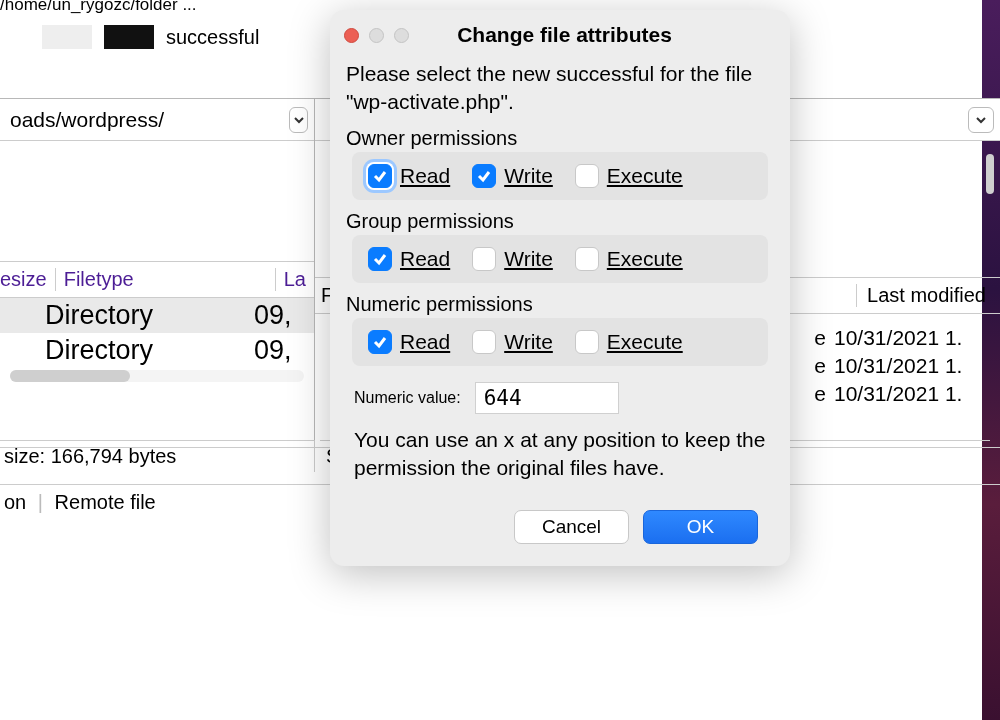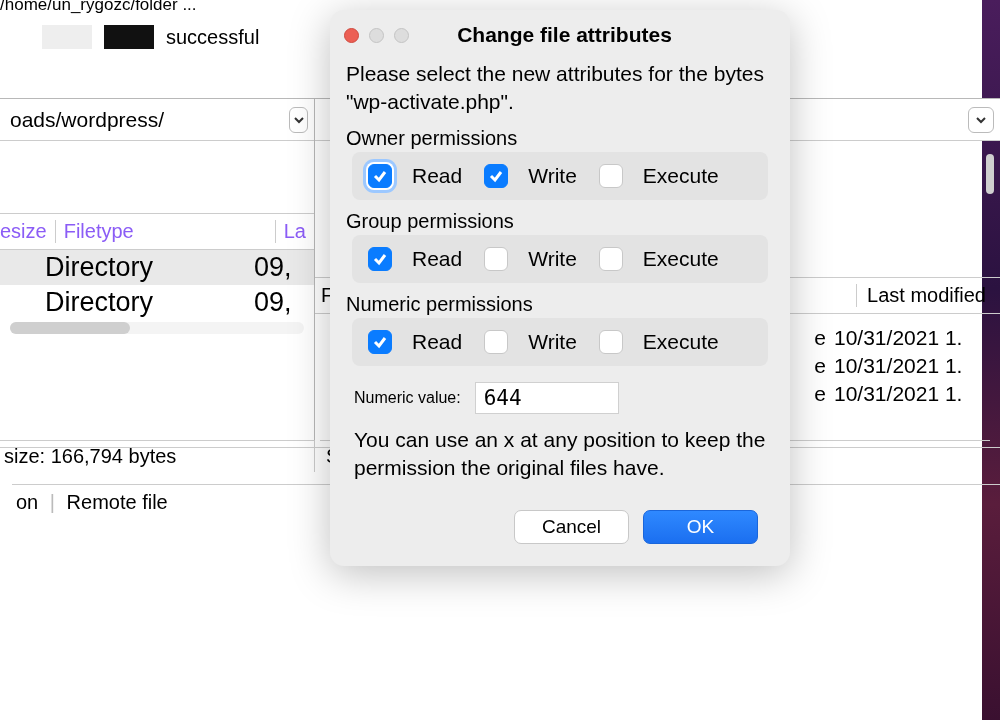--- a/index.html
+++ b/index.html
@@ -77,27 +77,27 @@
       border-radius: 6px;
       display: flex;
       align-items: center;
       justify-content: center;
       margin-left: 4px;
       background: #fff;
     }
     .pane-addr .chev svg { width: 12px; height: 12px; }
     .pane-columns {
       display: flex;
-      margin-top: 72px;
+      margin-top: 120px;
       border-top: 1px solid #ccc;
       border-bottom: 1px solid #ccc;
       background: #fff;
       padding: 6px 0;
       font-size: 20px;
-      color: #8b5cf6;
+      color: #4c1d95;
     }
     .pane-columns .col { border-left: 1px solid #ccc; padding: 0 8px; }
     .pane-columns .col:first-child { border-left: none; }
     .pane-left .pane-columns .col.size { padding-left: 0; border:none; }
     .pane-left .pane-columns .col.ft { flex: 1; }
     .pane-left .pane-columns .col.last { }
     .pane-rows .row {
       display: flex;
       padding: 2px 0 2px 45px;
       font-size: 27px;
@@ -139,21 +139,21 @@
       padding: 2px 6px;
     }
     .pane-right-rows .rrow .letter {
       width: 40px; text-align: right; padding-right: 8px;
     }
     .pane-right-rows .rrow .date {
       width: 160px;
     }
     .bg-status {
       position: absolute;
-      top: 484px; left: 12px;
+      top: 484px; left: 0;
       right: 0;
       border-top: 1px solid #ccc;
       padding: 6px 4px;
       font-size: 20px;
     }
     .bg-status .sep { color: #bbb; margin: 0 6px; }
 
     
     .pane-right .header-row {
       margin-top: 136px;
@@ -238,22 +238,23 @@
       border-radius: 8px;
       margin: 0 6px 10px 6px;
       padding: 12px 16px;
       display: flex;
       gap: 22px;
       align-items: center;
     }
     .cbwrap {
       display: flex;
       align-items: center;
-      gap: 20px;
-      font-size: 21px;
+      gap: 8px;
+      font-size: 21px;
+      text-decoration: underline;
     }
     .cb {
       width: 24px; height: 24px;
       border-radius: 6px;
       background: #fff;
       border: 1px solid #c8c8c8;
       display: inline-flex;
       align-items: center;
       justify-content: center;
     }
@@ -414,21 +415,21 @@
   <div class="dlg-titlebar">
     <div class="traffic">
       <span class="dot red"></span>
       <span class="dot"></span>
       <span class="dot"></span>
     </div>
     <div class="dlg-title">Change file attributes</div>
   </div>
 
   <div class="dlg-body">
-    <div class="dlg-intro">Please select the new attributes for the bytes "wp-activate.php".</div>
+    <div class="dlg-intro">Please select the new successful for the file "wp-activate.php".</div>
 
     <div class="perm-group-label">Owner permissions</div>
     <div class="perm-group">
       <label class="cbwrap">
         <span class="cb checked focus">
             <svg viewBox="0 0 16 16">
               <path d="M3 8 L7 12 L13 4"></path>
             </svg>
           </span>
         <span>Read</span>

